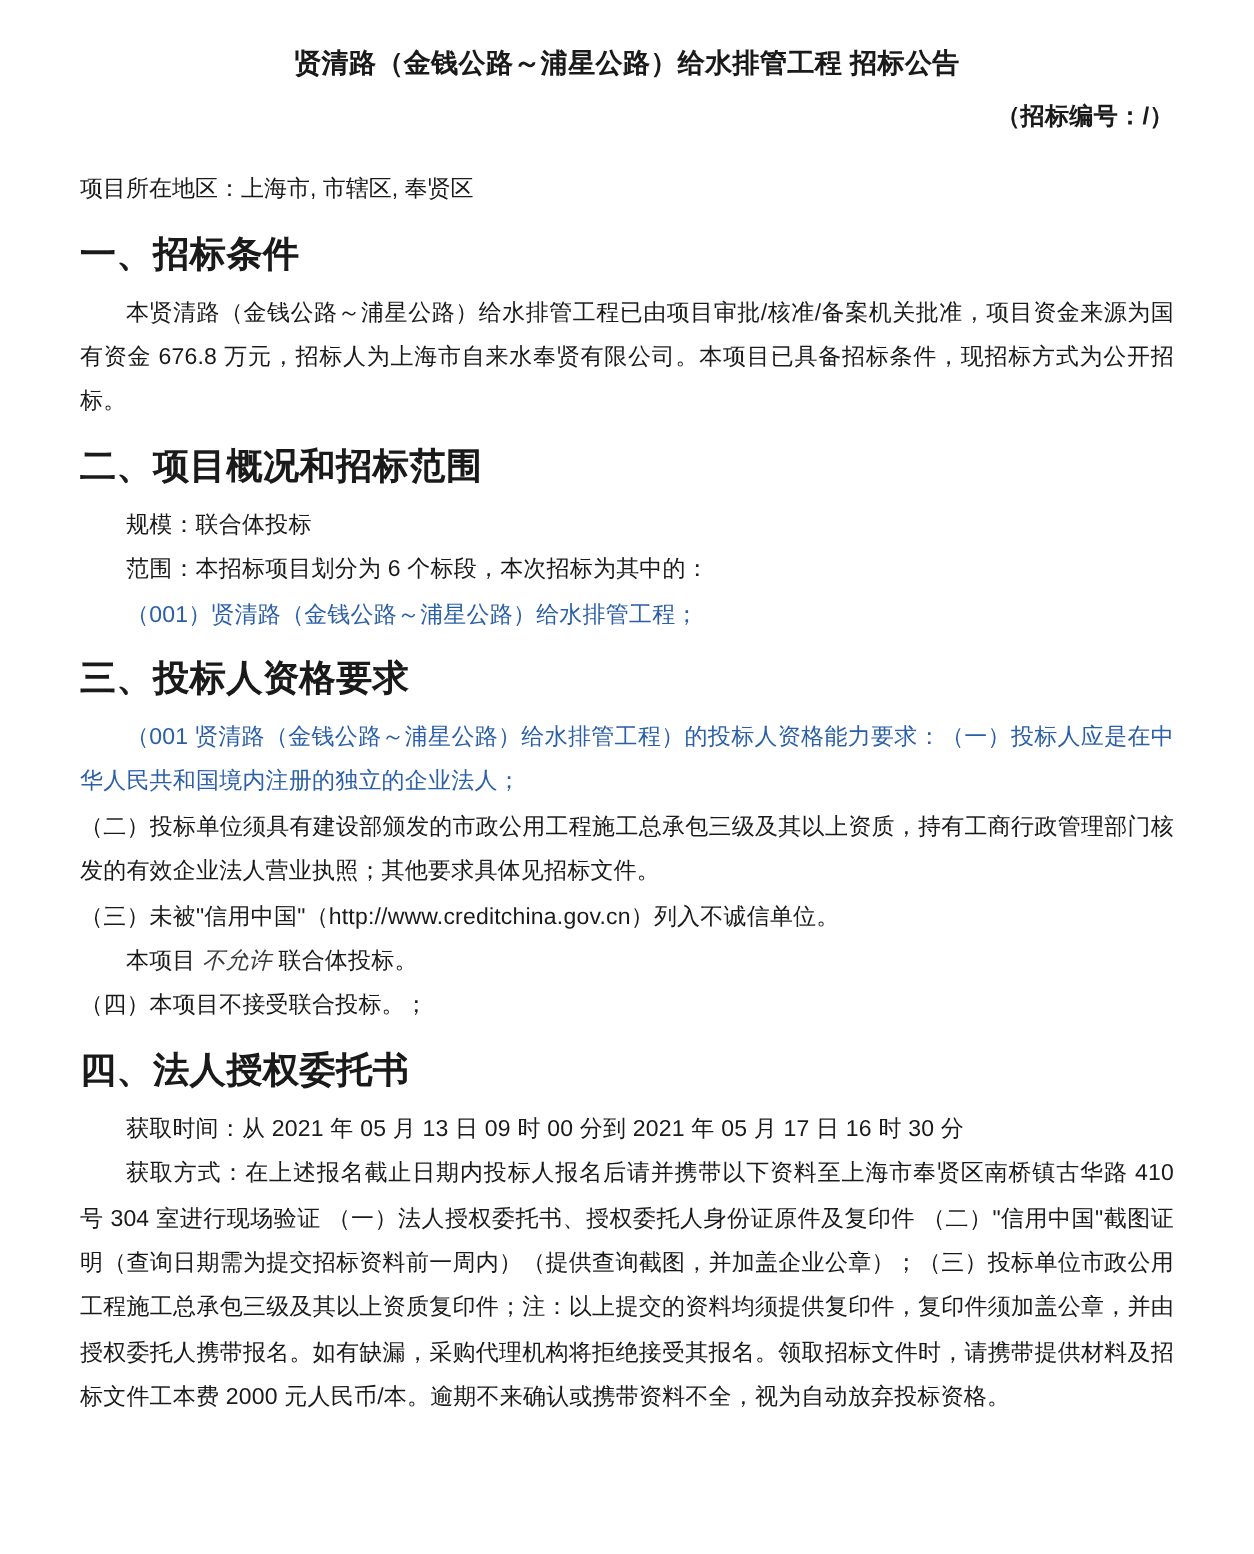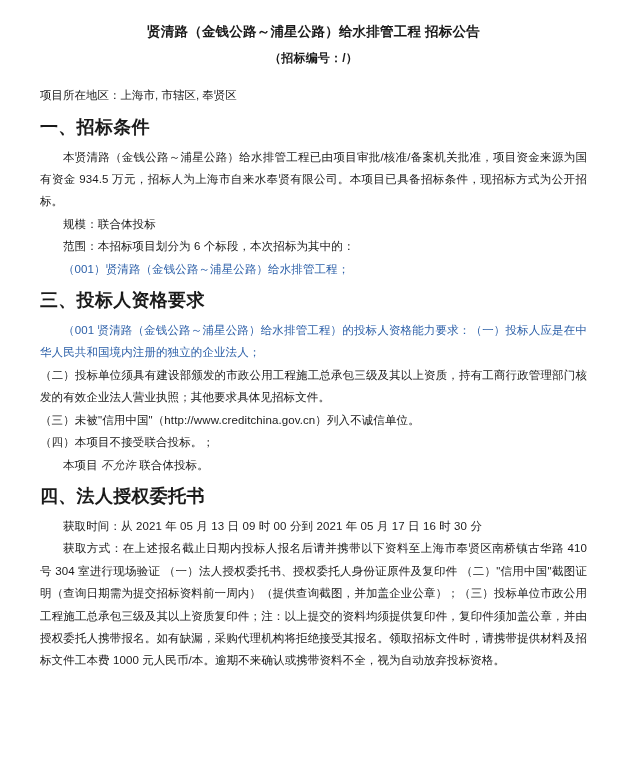--- a/index.html
+++ b/index.html
@@ -24,21 +24,21 @@
   }
   .doc-title {
     text-align: center;
     font-size: 13.5px;
     font-weight: bold;
     letter-spacing: 0.2px;
     line-height: 1.5;
     margin-top: 4px;
   }
   .doc-subtitle {
-    text-align: center;
+    text-align: right;
     font-size: 12px;
     font-weight: bold;
     margin-top: 8px;
     letter-spacing: 0.2px;
   }
   .body-block {
     margin-top: 17px;
   }
   p {
     margin: 0;
@@ -81,31 +81,32 @@
   <div class="doc-title">贤清路（金钱公路～浦星公路）给水排管工程  招标公告</div>
   <div class="doc-subtitle">（招标编号：/）</div>
 
   <div class="body-block">
 
     <div class="region-line">
       <span>项目所在地区：</span><span>上海市, 市辖区, 奉贤区</span>
     </div>
 
     <div class="section-head">一、招标条件</div>
-    <p class="para indent1">本贤清路（金钱公路～浦星公路）给水排管工程已由项目审批/核准/备案机关批准，项目资金来源为国有资金 934.5 万元，招标人为上海市自来水奉贤有限公司。本项目已具备招标条件，现招标方式为公开招标。</p>
+    <p class="para indent1">本贤清路（金钱公路～浦星公路）给水排管工程已由项目审批/核准/备案机关批准，项目资金来源为国有资金 676.8 万元，招标人为上海市自来水奉贤有限公司。本项目已具备招标条件，现招标方式为公开招标。</p>
 
+    <div class="section-head">二、项目概况和招标范围</div>
     <p class="para indent1">规模：联合体投标</p>
     <p class="para indent1">范围：本招标项目划分为 6 个标段，本次招标为其中的：</p>
     <p class="para indent1 blue">（001）贤清路（金钱公路～浦星公路）给水排管工程；</p>
 
     <div class="section-head">三、投标人资格要求</div>
     <p class="para indent1 blue">（001 贤清路（金钱公路～浦星公路）给水排管工程）的投标人资格能力要求：（一）投标人应是在中华人民共和国境内注册的独立的企业法人；</p>
     <p class="para">（二）投标单位须具有建设部颁发的市政公用工程施工总承包三级及其以上资质，持有工商行政管理部门核发的有效企业法人营业执照；其他要求具体见招标文件。</p>
     <p class="para">（三）未被"信用中国"（http://www.creditchina.gov.cn）列入不诚信单位。</p>
+    <p class="para indent1">本项目 <span class="italic-note">不允许</span> 联合体投标。</p>
     <p class="para">（四）本项目不接受联合投标。；</p>
-    <p class="para indent1">本项目 <span class="italic-note">不允许</span> 联合体投标。</p>
 
     <div class="section-head">四、法人授权委托书</div>
     <p class="para indent1">获取时间：从 2021 年 05 月 13 日  09 时 00 分到 2021 年 05 月 17 日  16 时 30 分</p>
-    <p class="para indent1">获取方式：在上述报名截止日期内投标人报名后请并携带以下资料至上海市奉贤区南桥镇古华路 410 号 304 室进行现场验证   （一）法人授权委托书、授权委托人身份证原件及复印件 （二）"信用中国"截图证明（查询日期需为提交招标资料前一周内）（提供查询截图，并加盖企业公章）；（三）投标单位市政公用工程施工总承包三级及其以上资质复印件；注：以上提交的资料均须提供复印件，复印件须加盖公章，并由授权委托人携带报名。如有缺漏，采购代理机构将拒绝接受其报名。领取招标文件时，请携带提供材料及招标文件工本费 1000 元人民币/本。逾期不来确认或携带资料不全，视为自动放弃投标资格。</p>
+    <p class="para indent1">获取方式：在上述报名截止日期内投标人报名后请并携带以下资料至上海市奉贤区南桥镇古华路 410 号 304 室进行现场验证   （一）法人授权委托书、授权委托人身份证原件及复印件 （二）"信用中国"截图证明（查询日期需为提交招标资料前一周内）（提供查询截图，并加盖企业公章）；（三）投标单位市政公用工程施工总承包三级及其以上资质复印件；注：以上提交的资料均须提供复印件，复印件须加盖公章，并由授权委托人携带报名。如有缺漏，采购代理机构将拒绝接受其报名。领取招标文件时，请携带提供材料及招标文件工本费 2000 元人民币/本。逾期不来确认或携带资料不全，视为自动放弃投标资格。</p>
 
   </div>
 </div>
 
 </body></html>

